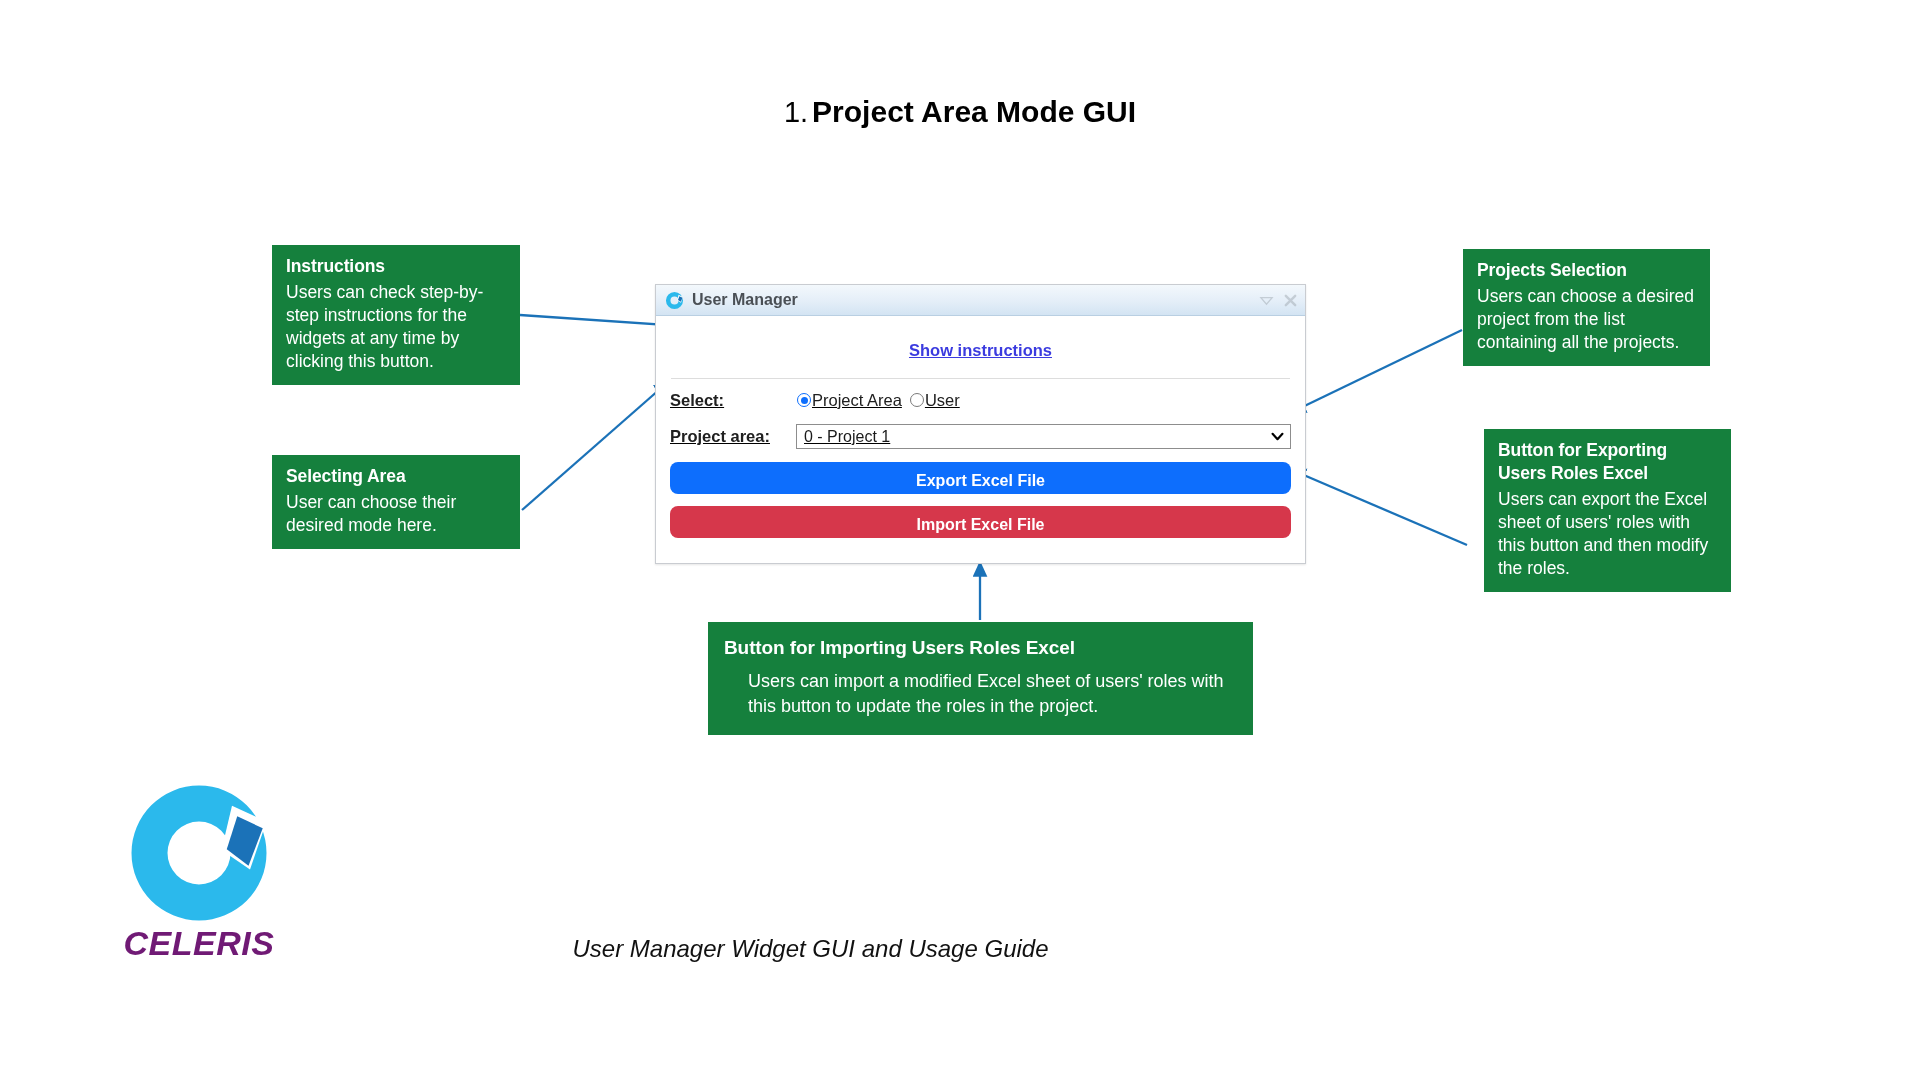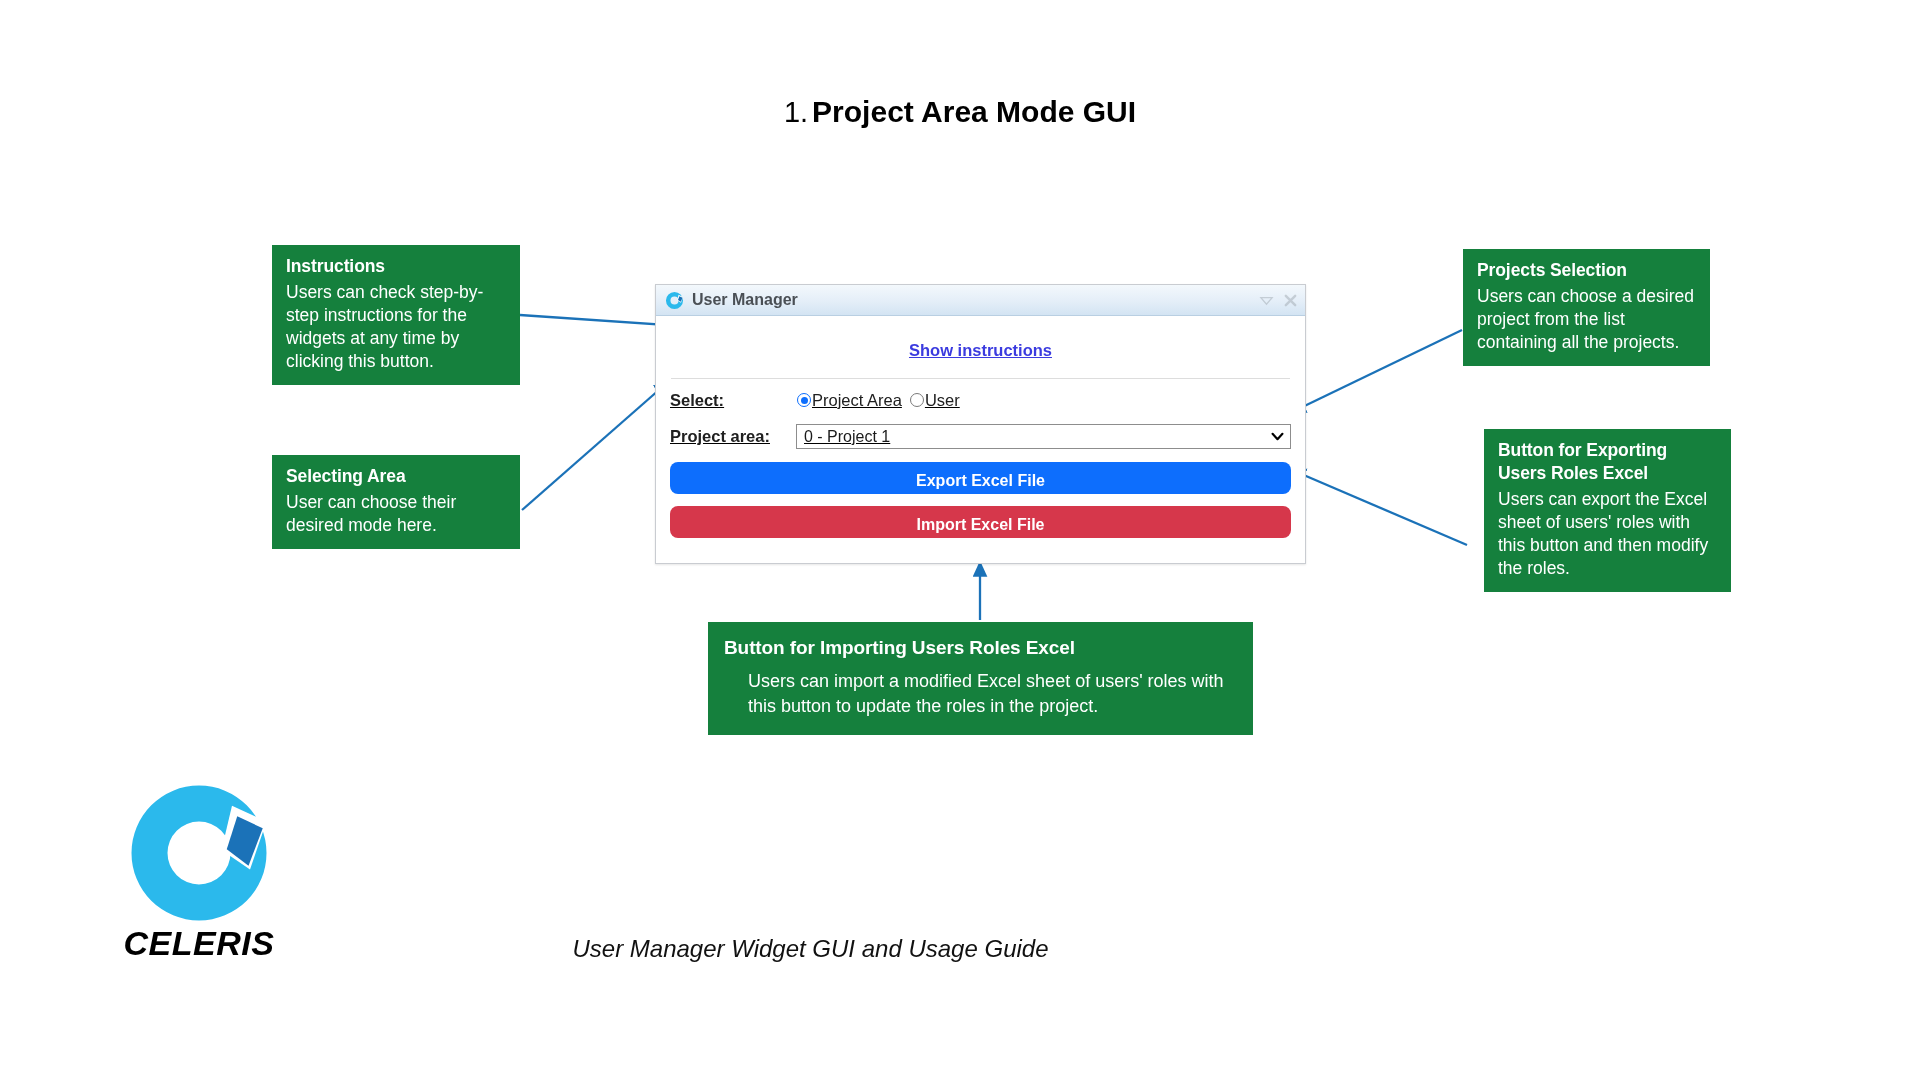--- a/index.html
+++ b/index.html
@@ -223,21 +223,21 @@
     left: 104px;
     top: 778px;
     width: 190px;
     text-align: center;
   }
   .logo-mark { width: 150px; height: 150px; display: block; margin: 0 auto; }
   .logo-text {
     font-size: 34px;
     font-weight: bold;
     font-style: italic;
-    color: #000000;
+    color: #701a75;
     letter-spacing: 0.5px;
     margin-top: -4px;
   }
   .footer-text {
     position: absolute;
     left: 0;
     top: 935px;
     width: 1621px;
     text-align: center;
     font-size: 24px;

